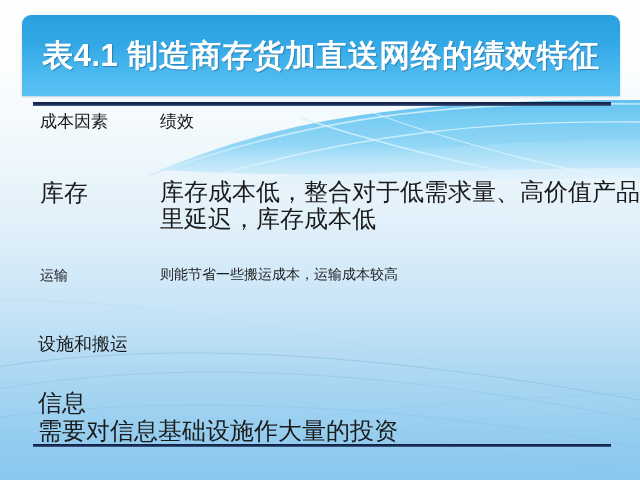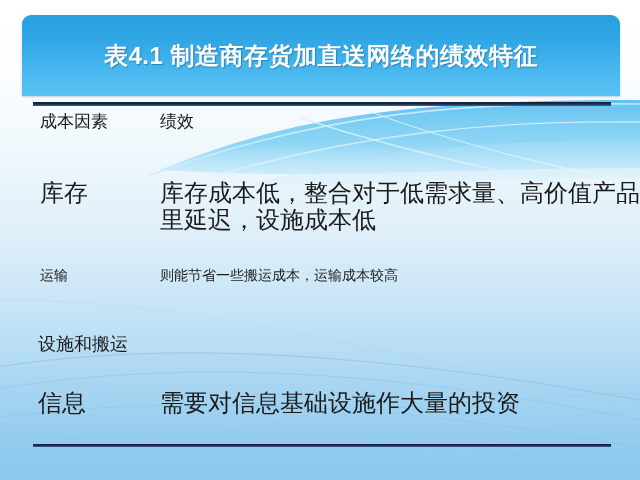--- a/index.html
+++ b/index.html
@@ -53,21 +53,21 @@
   #title-text {
     position: absolute;
     left: 0;
     right: 0;
     top: 50%;
     transform: translateY(-50%);
     text-align: center;
     color: #ffffff;
     font-family: "Liberation Sans", "DejaVu Sans", sans-serif;
     font-weight: bold;
-    font-size: 24px;
+    font-size: 31px;
     letter-spacing: 0.5px;
     text-shadow: 1px 1px 1px rgba(20,70,110,0.45);
     white-space: nowrap;
   }
 
   
   .rule {
     position: absolute;
     height: 4px;
     background: linear-gradient(to bottom, #0e1d3d 0%, #1b2f56 55%, #4a6490 100%);
@@ -102,20 +102,21 @@
     white-space: nowrap;
     flex: 0 0 auto;
   }
   .cell-value {
     color: #1a1a1a;
     flex: 1 1 auto;
   }
   .cell-value .line {
     display: block;
     white-space: nowrap;
+    font-family: Liberation Mono, monospace;
   }
 
   
   #row-header {
     left: 40px;
     top: 111px;
     width: 560px;
     font-size: 17px;
     line-height: 22px;
   }
@@ -151,20 +152,21 @@
   }
   #row-facility .cell-label { width: 122px; margin-top: 9px; }
 
   
   #row-information {
     left: 38px;
     top: 388px;
     width: 580px;
     font-size: 24px;
     line-height: 30px;
+    flex-direction: column;
   }
   #row-information .cell-label { width: 122px; }
 </style>
 </head>
 <body>
 
 <div id="slide">
 
   <svg class="bg-art" viewBox="0 0 640 480" preserveAspectRatio="none" aria-hidden="true">
     <defs>
@@ -208,21 +210,21 @@
 
     <div class="row" id="row-header">
       <div class="cell-label">成本因素</div>
       <div class="cell-value">绩效</div>
     </div>
 
     <div class="row" id="row-inventory">
       <div class="cell-label">库存</div>
       <div class="cell-value">
         <span class="line">库存成本低，整合对于低需求量、高价值产品</span>
-        <span class="line">里延迟，设施成本低</span>
+        <span class="line">里延迟，库存成本低</span>
       </div>
     </div>
 
     <div class="row" id="row-transport">
       <div class="cell-label">运输</div>
       <div class="cell-value">
         <span class="line">则能节省一些搬运成本，运输成本较高</span>
       </div>
     </div>
 

